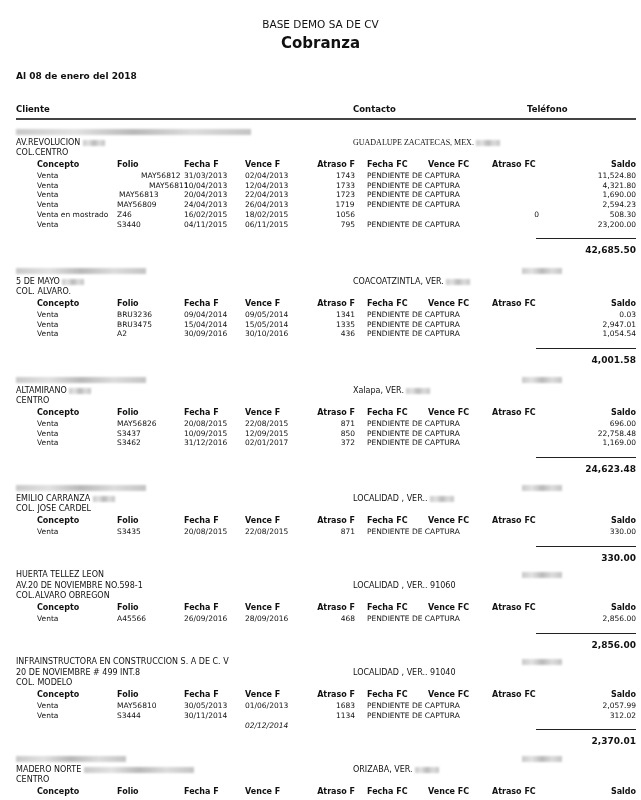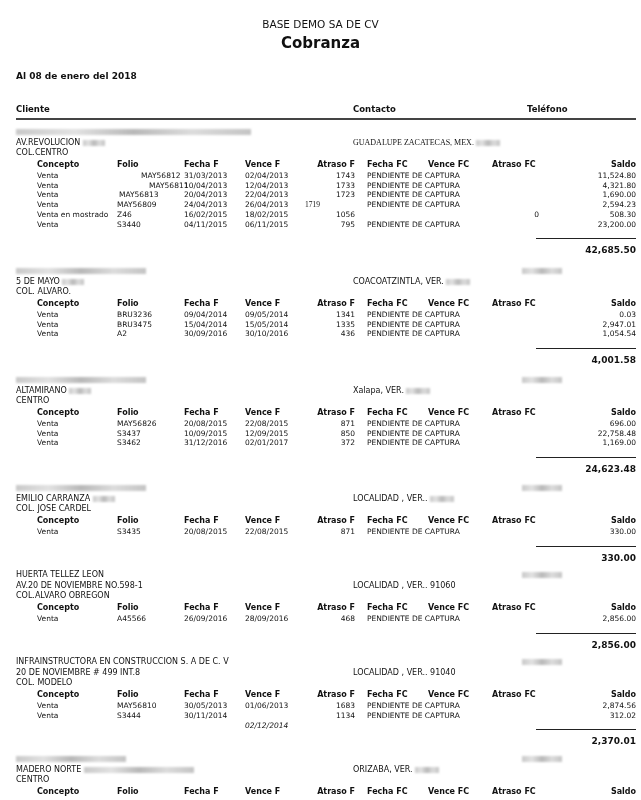--- a/index.html
+++ b/index.html
@@ -68,21 +68,21 @@
       <div class="cell" style="top: 63.4px; left: 184px;">20/04/2013</div>
       <div class="cell" style="top: 63.4px; left: 245px;">22/04/2013</div>
       <div class="cell" style="top: 63.4px; left: 305px; width: 50px; text-align: right;">1723</div>
       <div class="cell" style="top: 63.4px; left: 367px;">PENDIENTE DE CAPTURA</div>
       <div class="cell" style="top: 63.4px; left: 492px; width: 47px; text-align: right;"></div>
       <div class="cell" style="top: 63.4px; left: 536px; width: 100px; text-align: right;">1,690.00</div>
       <div class="cell" style="top: 73.1px; left: 37px;">Venta</div>
       <div class="cell" style="top: 73.1px; left: 117px;">MAY56809</div>
       <div class="cell" style="top: 73.1px; left: 184px;">24/04/2013</div>
       <div class="cell" style="top: 73.1px; left: 245px;">26/04/2013</div>
-      <div class="cell" style="top: 73.1px; left: 305px; width: 50px; text-align: left; font-family: Liberation Serif, serif;">1719</div>
+      <div class="cell" style="top: 73.1px; left: 320px; width: 50px; text-align: center;">1719</div>
       <div class="cell" style="top: 73.1px; left: 367px;">PENDIENTE DE CAPTURA</div>
       <div class="cell" style="top: 73.1px; left: 492px; width: 47px; text-align: right;"></div>
       <div class="cell" style="top: 73.1px; left: 536px; width: 100px; text-align: right;">2,594.23</div>
       <div class="cell" style="top: 82.8px; left: 37px;">Venta en mostrado</div>
       <div class="cell" style="top: 82.8px; left: 117px;">Z46</div>
       <div class="cell" style="top: 82.8px; left: 184px;">16/02/2015</div>
       <div class="cell" style="top: 82.8px; left: 245px;">18/02/2015</div>
       <div class="cell" style="top: 82.8px; left: 305px; width: 50px; text-align: right;">1056</div>
       <div class="cell" style="top: 82.8px; left: 367px;"></div>
       <div class="cell" style="top: 82.8px; left: 492px; width: 47px; text-align: right;">0</div>
@@ -249,21 +249,21 @@
       <div class="col-h" style="top: 33px; left: 428px;">Vence FC</div>
       <div class="col-h" style="top: 33px; left: 492px;">Atraso FC</div>
       <div class="col-h" style="top: 33px; left: 536px; width: 100px; text-align: right;">Saldo</div>
       <div class="cell" style="top: 44px; left: 37px;">Venta</div>
       <div class="cell" style="top: 44px; left: 117px;">MAY56810</div>
       <div class="cell" style="top: 44px; left: 184px;">30/05/2013</div>
       <div class="cell" style="top: 44px; left: 245px;">01/06/2013</div>
       <div class="cell" style="top: 44px; left: 305px; width: 50px; text-align: right;">1683</div>
       <div class="cell" style="top: 44px; left: 367px;">PENDIENTE DE CAPTURA</div>
       <div class="cell" style="top: 44px; left: 492px; width: 47px; text-align: right;"></div>
-      <div class="cell" style="top: 44px; left: 536px; width: 100px; text-align: right;">2,874.56</div>
+      <div class="cell" style="top: 44px; left: 536px; width: 100px; text-align: right;">2,057.99</div>
       <div class="cell" style="top: 53.7px; left: 37px;">Venta</div>
       <div class="cell" style="top: 53.7px; left: 117px;">S3444</div>
       <div class="cell" style="top: 53.7px; left: 184px;">30/11/2014</div>
       <div class="cell" style="top: 64px; left: 245px; font-style: italic;">02/12/2014</div>
       <div class="cell" style="top: 53.7px; left: 305px; width: 50px; text-align: right;">1134</div>
       <div class="cell" style="top: 53.7px; left: 367px;">PENDIENTE DE CAPTURA</div>
       <div class="cell" style="top: 53.7px; left: 492px; width: 47px; text-align: right;"></div>
       <div class="cell" style="top: 53.7px; left: 536px; width: 100px; text-align: right;">312.02</div>
       <div class="sum-line" style="top: 72.4px;"></div>
       <div class="total" style="top: 79.4px;">2,370.01</div>

